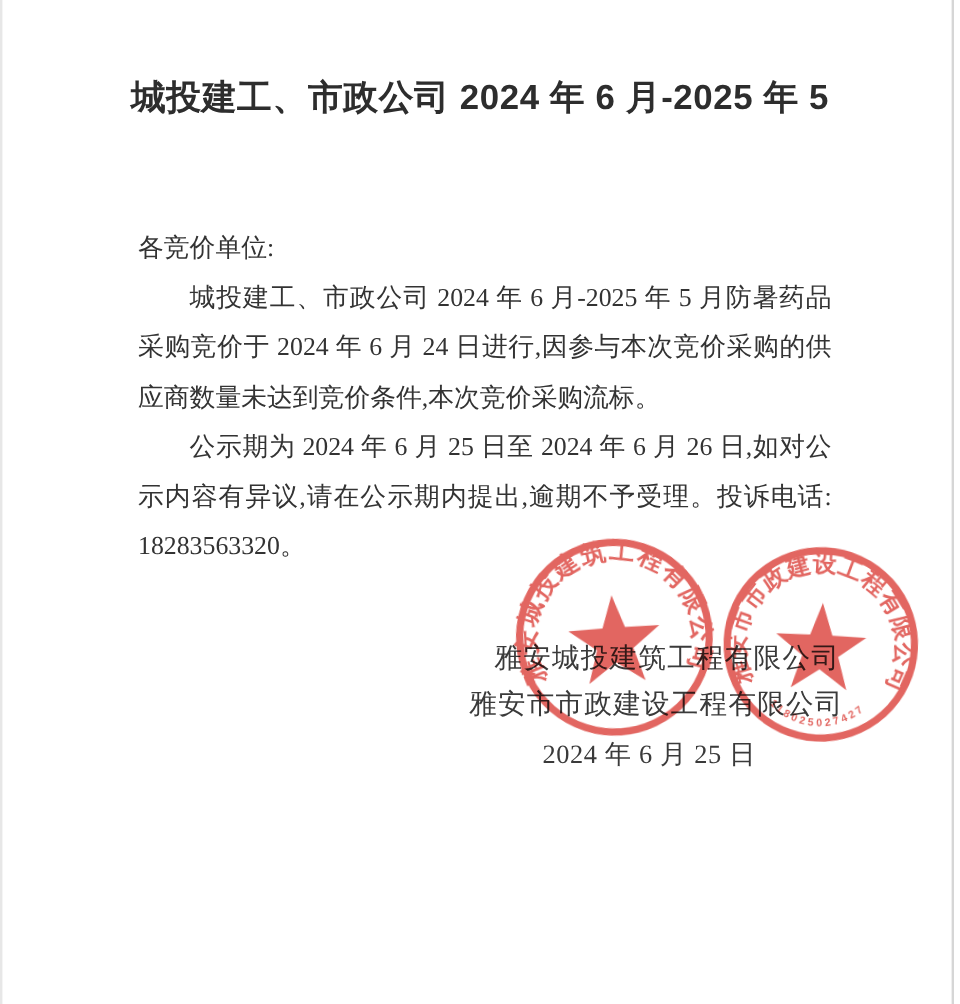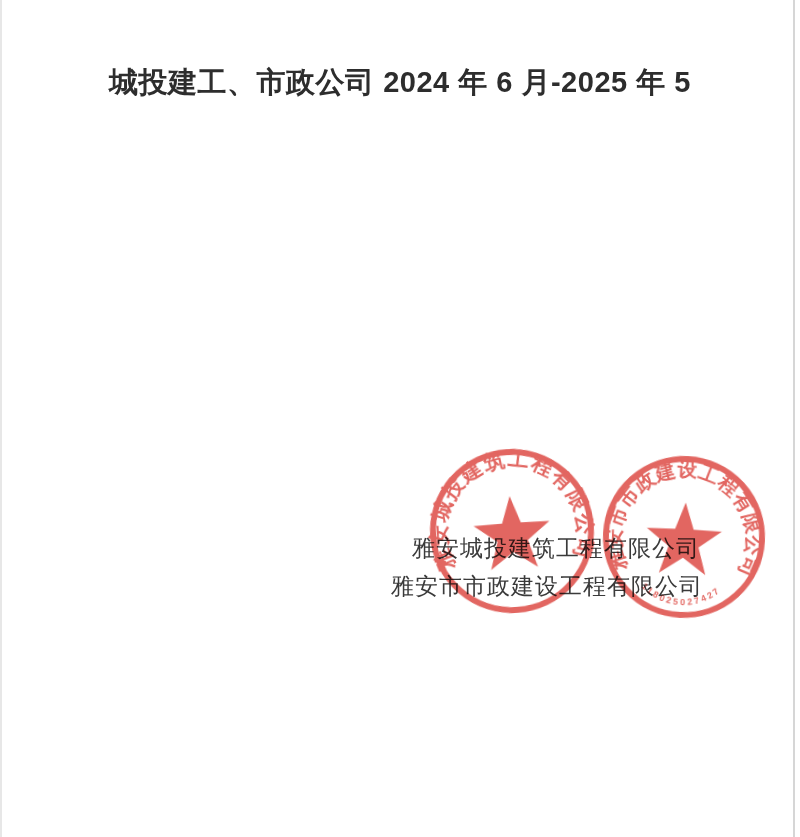--- a/index.html
+++ b/index.html
@@ -97,23 +97,29 @@
 <body>
 
 <div class="page">
   <div class="edge edge-left"></div>
   <div class="edge edge-right"></div>
 
   <h1 class="title">
     <span class="title-line">城投建工、市政公司 2024 年 6 月-2025 年 5</span>
   </h1>
 
+  <div class="body-text">
+    <p class="salutation">各竞价单位:</p>
+    <p class="para">城投建工、市政公司 2024 年 6 月-2025 年 5 月防暑药品采购竞价于 2024 年 6 月 24 日进行,因参与本次竞价采购的供应商数量未达到竞价条件,本次竞价采购流标。</p>
+    <p class="para">公示期为 2024 年 6 月 25 日至 2024 年 6 月 26 日,如对公示内容有异议,请在公示期内提出,逾期不予受理。投诉电话: 18283563320。</p>
+  </div>
 
   <div class="sig sig-company1">雅安城投建筑工程有限公司</div>
   <div class="sig sig-company2">雅安市市政建设工程有限公司</div>
+  <div class="sig sig-date">2024 年 6 月 25 日</div>
 
   <svg class="seal seal-left" width="170" height="170" viewBox="0 0 170 170">
     <defs>
       <path id="arcL" d="M 23.5,110 A 66,66 0 1 1 146.5,110" fill="none"></path>
     </defs>
     <circle class="seal-ring" cx="85" cy="85" r="79"></circle>
     <polygon class="seal-star" points="85,50 94.4,77.1 123,77.6 100.2,94.9 108.5,122.4 85,106 61.5,122.4 69.8,94.9 47,77.6 75.6,77.1"></polygon>
     <text class="seal-text">
       <textPath href="#arcL" startOffset="50%">雅安城投建筑工程有限公司</textPath>
     </text>

